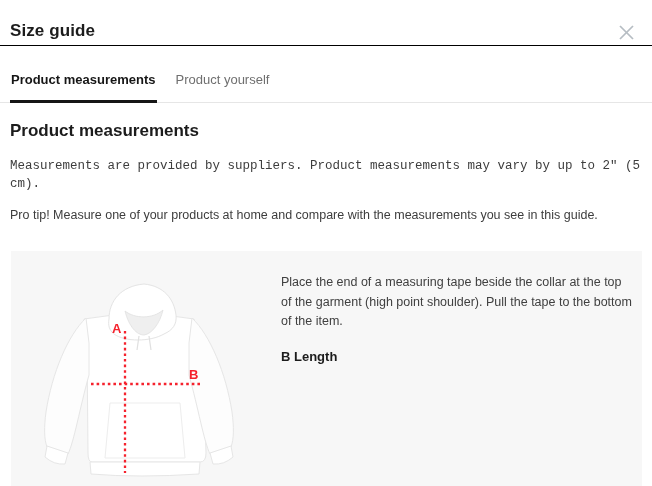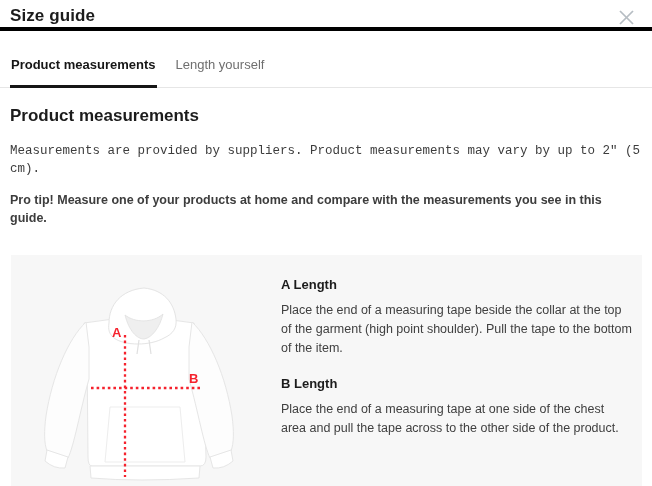--- a/index.html
+++ b/index.html
@@ -9,24 +9,25 @@
     background: #ffffff;
     color: #222222;
     overflow: hidden;
     position: relative;
   }
 
   
   .modal-header {
     height: 31px;
     padding: 5px 10px 16px 10px;
-    border-bottom: 4px solid #000000;
+    border-bottom: 1px solid #000000;
     display: flex;
     align-items: flex-start;
     justify-content: space-between;
+    margin-top: 15px;
   }
   .modal-title {
     font-size: 17px;
     font-weight: bold;
     letter-spacing: 0.1px;
     color: #1c1c1c;
     line-height: 22px;
   }
   .close-btn {
     width: 20px; height: 20px;
@@ -69,21 +70,21 @@
     font-size: 17px;
     font-weight: bold;
     color: #1c1c1c;
   }
   .section p {
     font-size: 12.5px;
     color: #3d3d3d;
     line-height: 1.45;
   }
   .para-1 { margin-top: 16px; font-family: Liberation Mono, monospace; }
-  .para-2 { margin-top: 13px; font-weight: bold; }
+  .para-2 { margin-top: 13px; }
 
   
   .guide-panel {
     margin: 27px 10px 0 11px;
     height: 265px;
     background: #f7f7f7;
     display: flex;
   }
   .figure {
     width: 270px;
@@ -117,21 +118,21 @@
   <button class="close-btn" aria-label="Close">
     <svg width="17" height="17" viewBox="0 0 17 17">
       <line x1="2" y1="2" x2="15" y2="15" stroke="#b6bdc3" stroke-width="1.7"></line>
       <line x1="15" y1="2" x2="2" y2="15" stroke="#b6bdc3" stroke-width="1.7"></line>
     </svg>
   </button>
 </div>
 
 <div class="tabs">
   <button class="tab active">Product measurements</button>
-  <button class="tab">Length yourself</button>
+  <button class="tab">Product yourself</button>
 </div>
 
 <div class="section">
   <h2 class="section-heading">Product measurements</h2>
   <p class="para-1">Measurements are provided by suppliers. Product measurements may vary by up to 2" (5 cm).</p>
   <p class="para-2">Pro tip! Measure one of your products at home and compare with the measurements you see in this guide.</p>
 </div>
 
 <div class="guide-panel">
 
@@ -160,19 +161,17 @@
       <line x1="136" y1="79" x2="138" y2="93" stroke="#e0e0e0" stroke-width="1.2"></line>
 
       <line x1="112" y1="74" x2="112" y2="216" stroke="#f5222d" stroke-width="2.3" stroke-dasharray="2.6 3"></line>
       <line x1="78" y1="127" x2="187" y2="127" stroke="#f5222d" stroke-width="2.3" stroke-dasharray="2.6 3"></line>
       <text x="99" y="76" fill="#f5222d" font-size="13" font-weight="bold" font-family="Liberation Sans, sans-serif">A</text>
       <text x="176" y="122" fill="#f5222d" font-size="13" font-weight="bold" font-family="Liberation Sans, sans-serif">B</text>
     </svg>
   </div>
 
   <div class="copy">
-    <div class="measure-label">A Length</div>
     <p class="measure-desc">Place the end of a measuring tape beside the collar at the top of the garment (high point shoulder). Pull the tape to the bottom of the item.</p>
     <div class="measure-label">B Length</div>
-    <p class="measure-desc">Place the end of a measuring tape at one side of the chest area and pull the tape across to the other side of the product.</p>
   </div>
 
 </div>
 
 </body></html>

